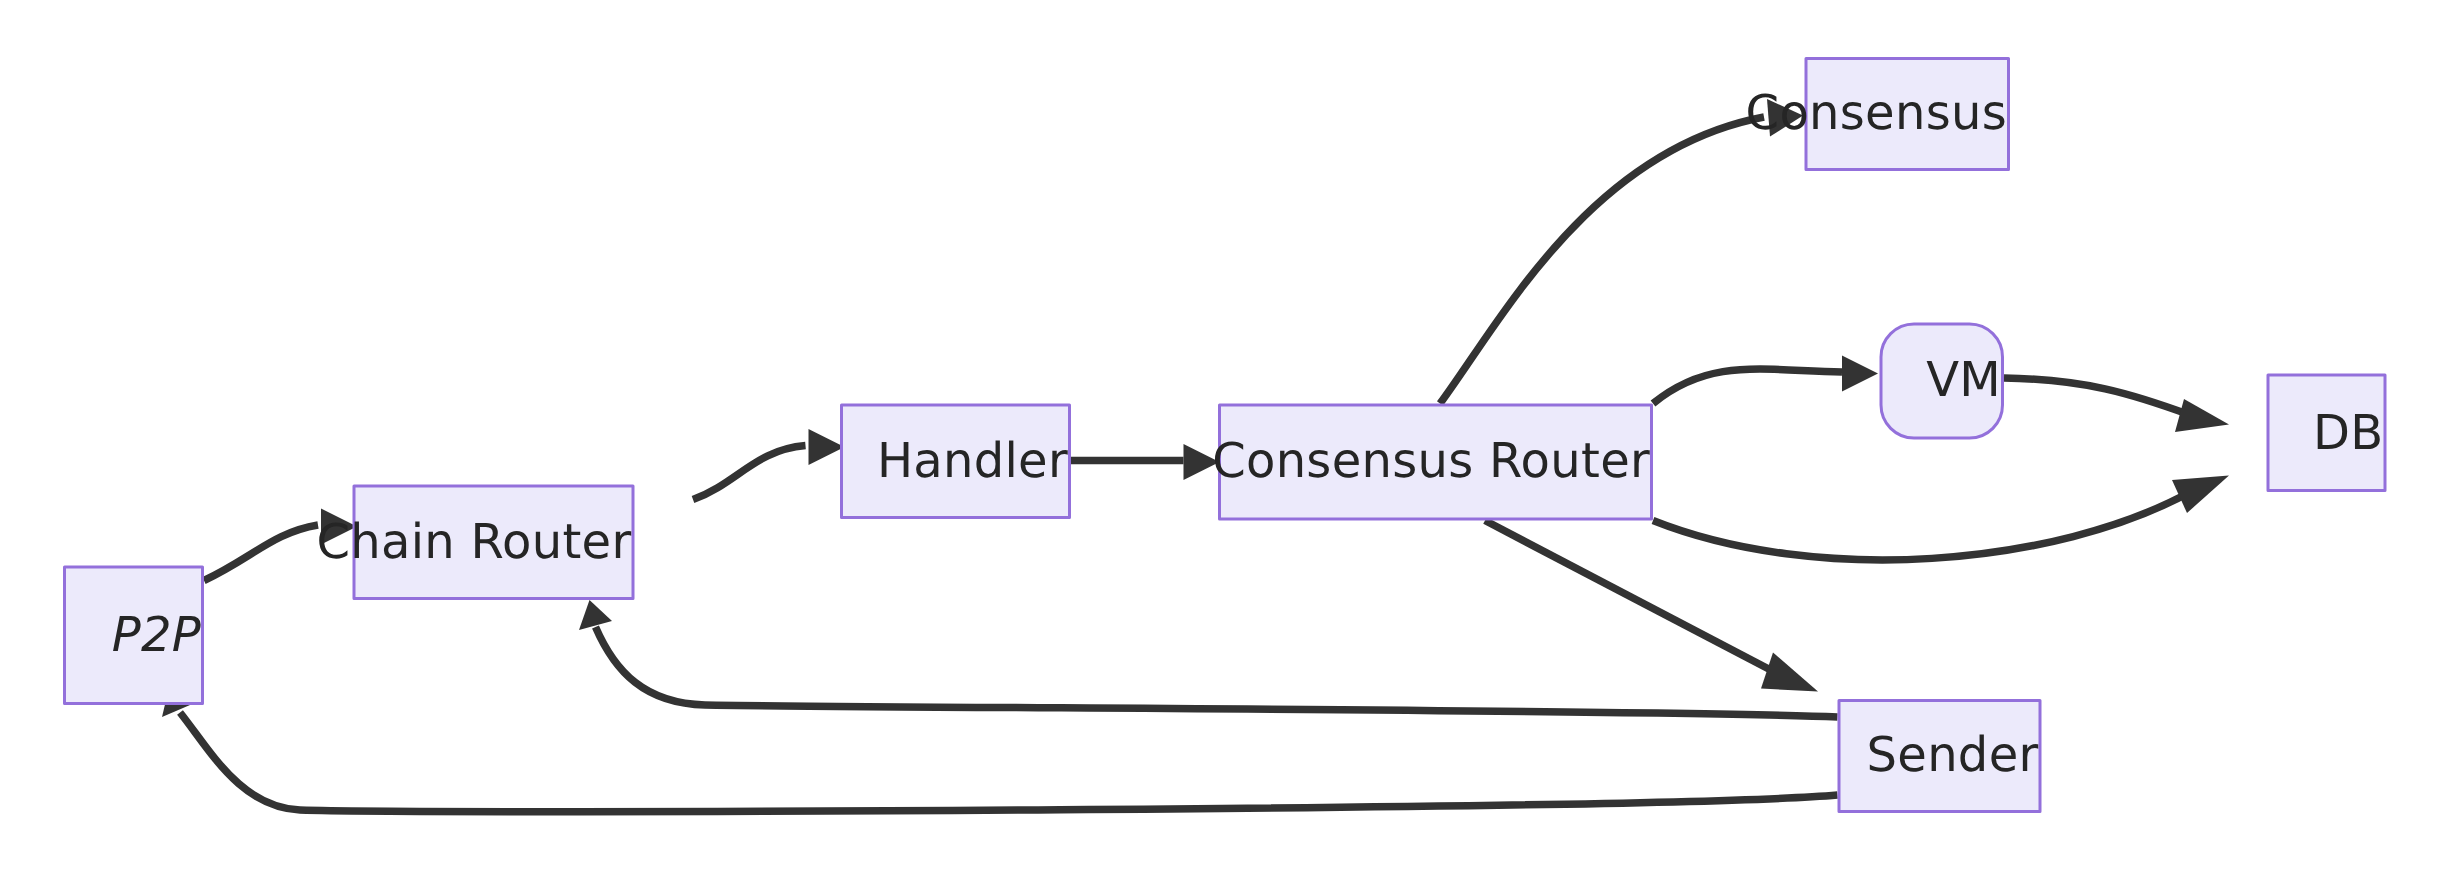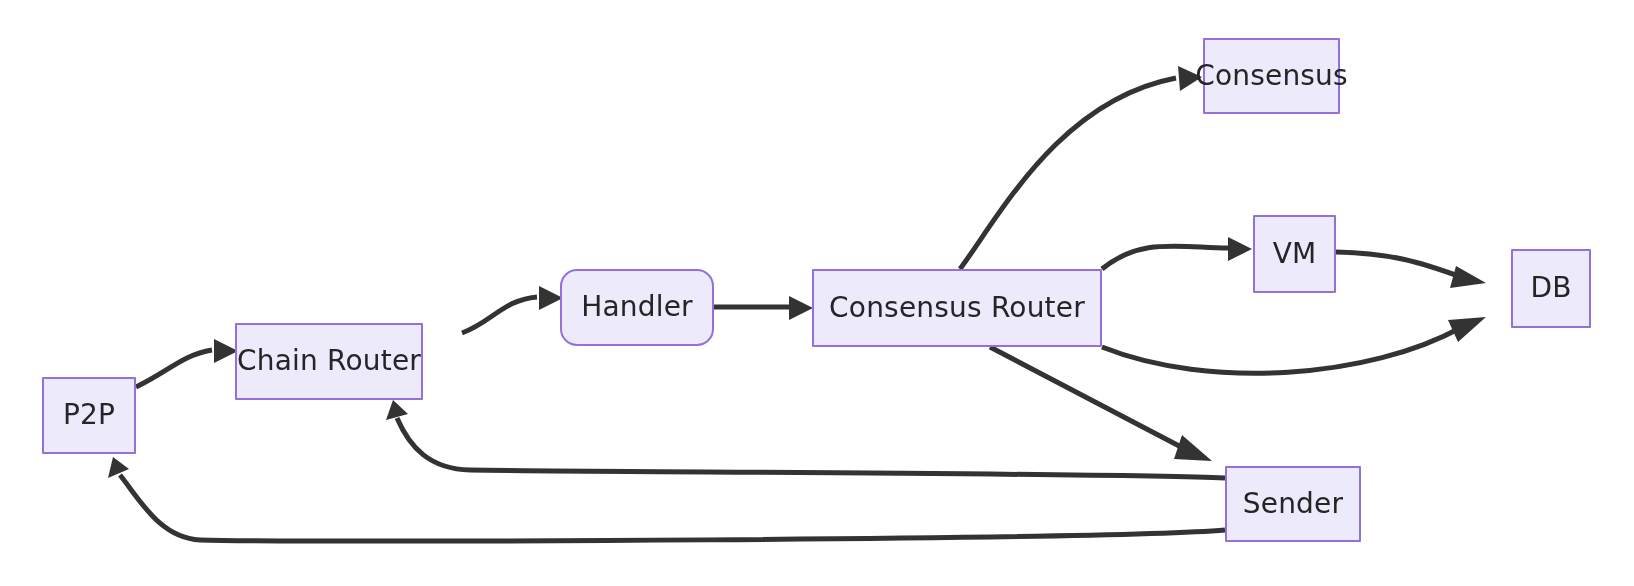--- a/index.html
+++ b/index.html
@@ -45,23 +45,23 @@
     height: 586px;
   }
   .node {
     position: absolute;
     box-sizing: border-box;
     background: #ECEAFB;
     border: 2px solid #9370DB;
     border-radius: 1px;
     display: flex;
     align-items: center;
-    justify-content: center;
+    justify-content: flex-end;
     color: #252525;
-    font-size: 28px;
+    font-size: 32px;
     line-height: 1.1;
     letter-spacing: 0.2px;
     white-space: nowrap;
     user-select: none;
   }
   .node-label {
     display: block;
   }
 </style>
 </head>
@@ -117,41 +117,41 @@
     </g>
 
     <g>
       <path class="edge-path" d="M1225,530 C1110,540 300,543 200,540 C160,538 140,500 120,475"></path>
       <polygon class="arrow-head" points="108,478 113,457 129,469"></polygon>
     </g>
   </svg>
 
   <div id="node-layer">
 
-    <div class="node" style="left:42px; top:377px; width:94px; height:77px;">
+    <div class="node" style="left:42px; top:377px; width:94px; height:93px;font-style:italic;">
       <span class="node-label">P2P</span>
     </div>
 
     <div class="node" style="left:235px; top:323px; width:188px; height:77px;">
       <span class="node-label">Chain Router</span>
     </div>
 
-    <div class="node" style="left:560px; top:269px; width:154px; height:77px;border-radius:17px;">
+    <div class="node" style="left:560px; top:269px; width:154px; height:77px;">
       <span class="node-label">Handler</span>
     </div>
 
     <div class="node" style="left:812px; top:269px; width:290px; height:78px;">
       <span class="node-label">Consensus Router</span>
     </div>
 
     <div class="node" style="left:1203px; top:38px; width:137px; height:76px;">
       <span class="node-label">Consensus</span>
     </div>
 
-    <div class="node" style="left:1253px; top:215px; width:83px; height:78px;">
+    <div class="node" style="left:1253px; top:215px; width:83px; height:78px;border-radius:23px;">
       <span class="node-label">VM</span>
     </div>
 
     <div class="node" style="left:1487px; top:249px; width:80px; height:79px;margin-left:24px;">
       <span class="node-label">DB</span>
     </div>
 
     <div class="node" style="left:1225px; top:466px; width:136px; height:76px;">
       <span class="node-label">Sender</span>
     </div>

